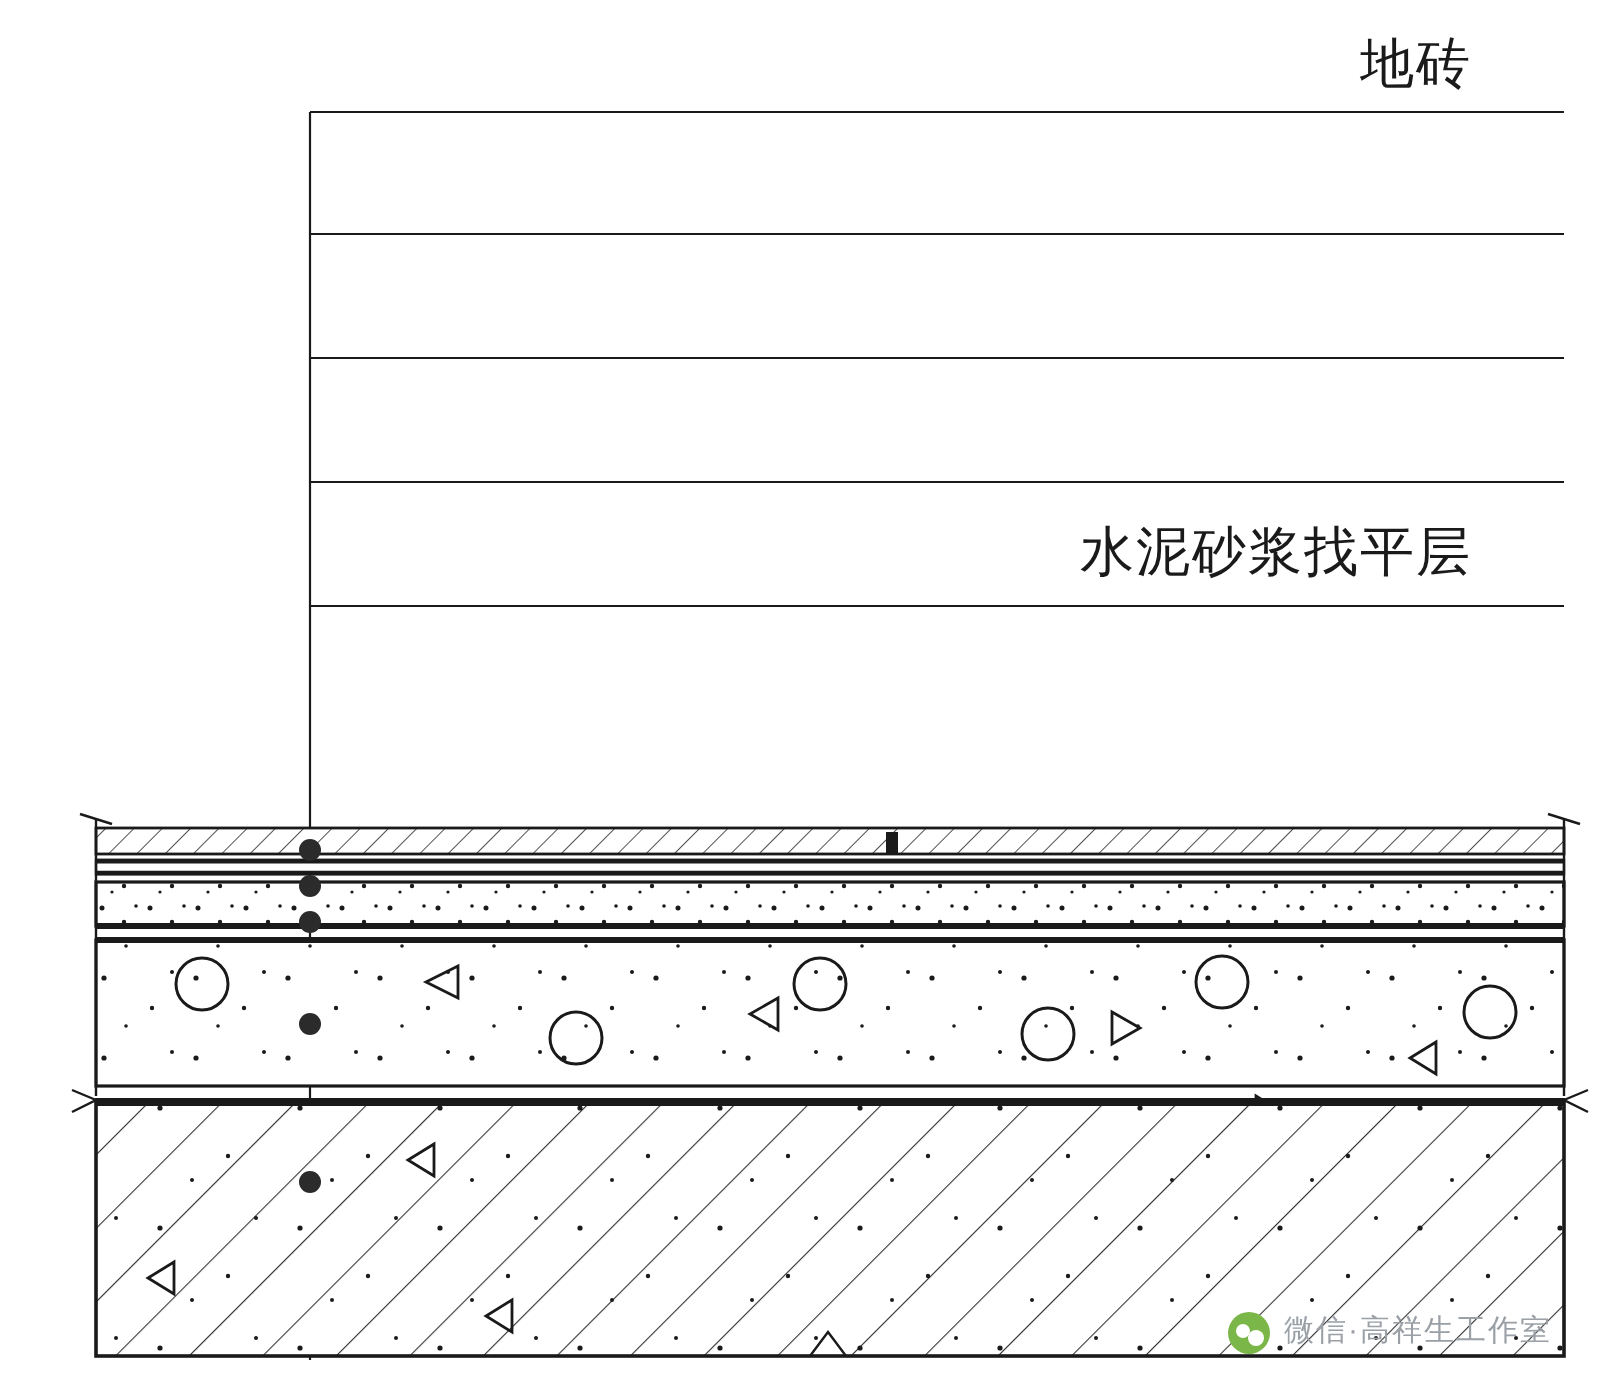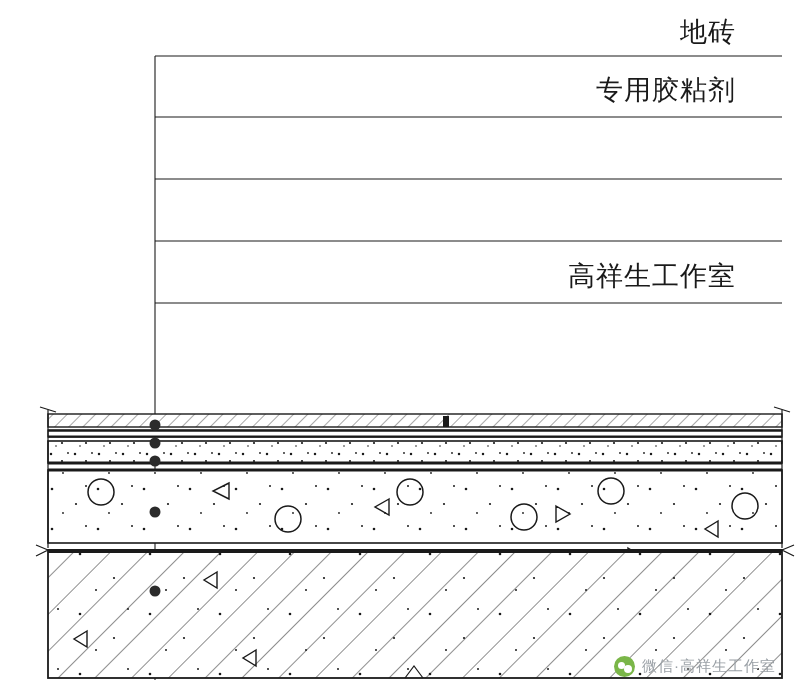--- a/index.html
+++ b/index.html
@@ -36,21 +36,21 @@
   .label.l2 { right: 64px; top: 170px; }
   .label.l3 { right: 64px; top: 232px; }
   .label.l4 { right: 64px; top: 294px; }
 
   
   .watermark {
     position: absolute;
     right: 24px;
     bottom: 12px;
     display: flex;
-    align-items: center;
+    align-items: flex-start;
     gap: 7px;
   }
   .wm-logo {
     width: 21px; height: 21px;
     border-radius: 50%;
     background: #7ab648;
     position: relative;
     flex: none;
   }
   .wm-logo::before {
@@ -197,22 +197,21 @@
       <circle cx="155" cy="425" r="5.5"></circle>
       <circle cx="155" cy="443" r="5.5"></circle>
       <circle cx="155" cy="461" r="5.5"></circle>
       <circle cx="155" cy="512" r="5.5"></circle>
       <circle cx="155" cy="591" r="5.5"></circle>
     </g>
   </svg>
 
   
   <div class="label l0">地砖</div>
-  <div class="label l1">专用胶粘剂</div>
-  <div class="label l4">高祥生工作室</div>
+  <div class="label l4">水泥砂浆找平层</div>
 
   
   <div class="watermark">
     <span class="wm-logo"></span>
     <span class="wm-text">微信·高祥生工作室</span>
   </div>
 
 </div>
 
 </body></html>

